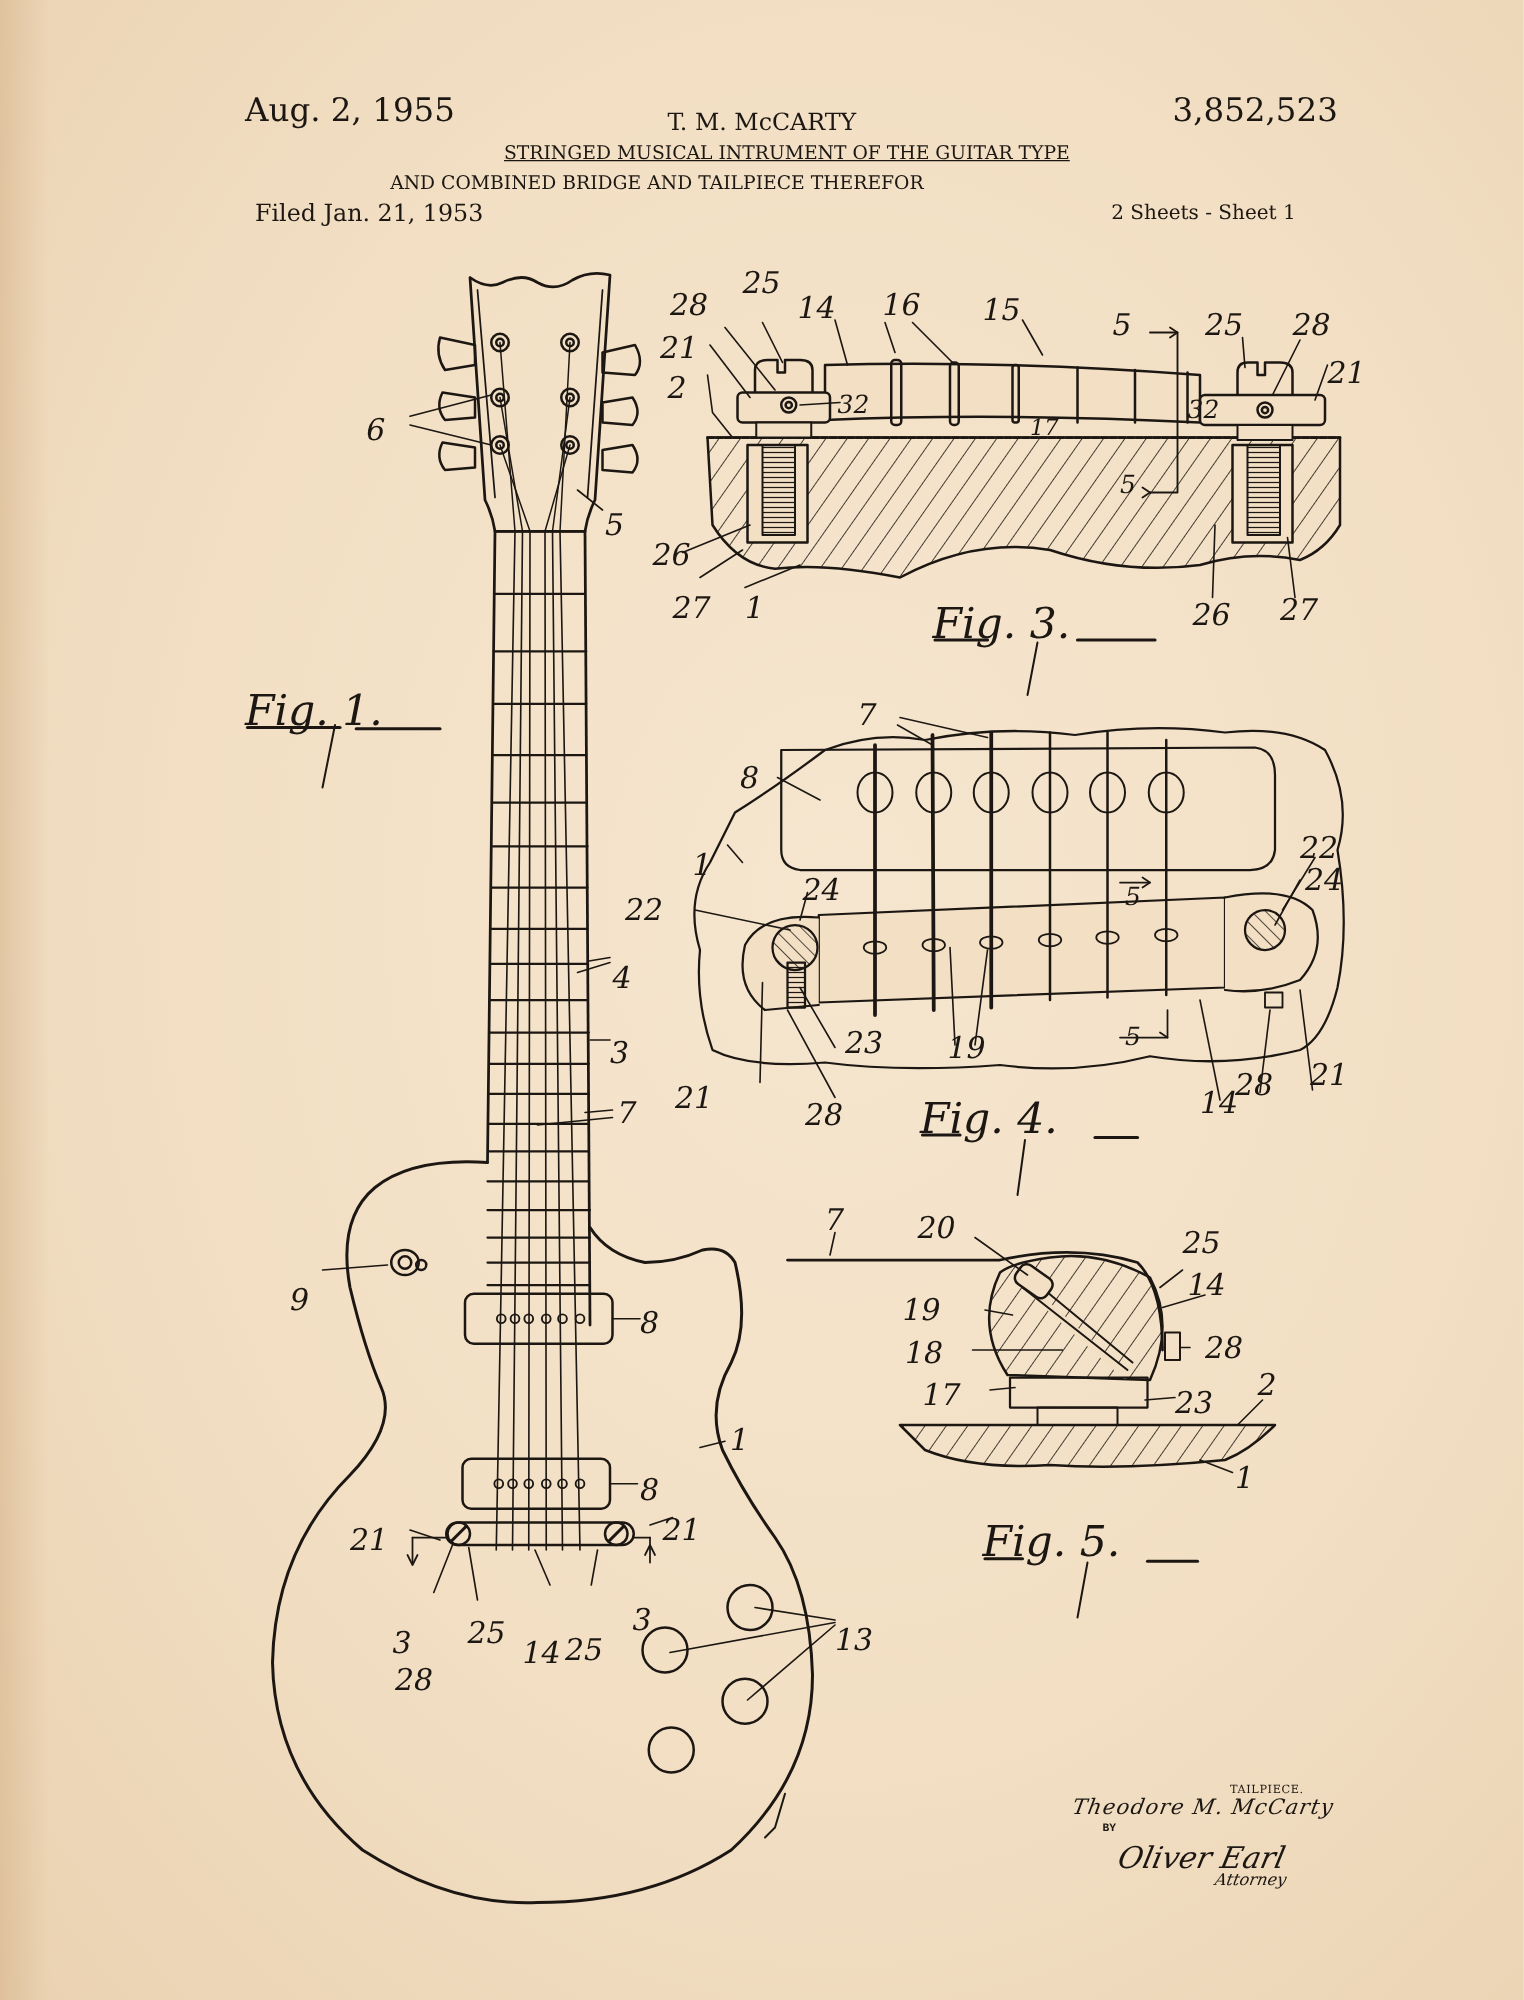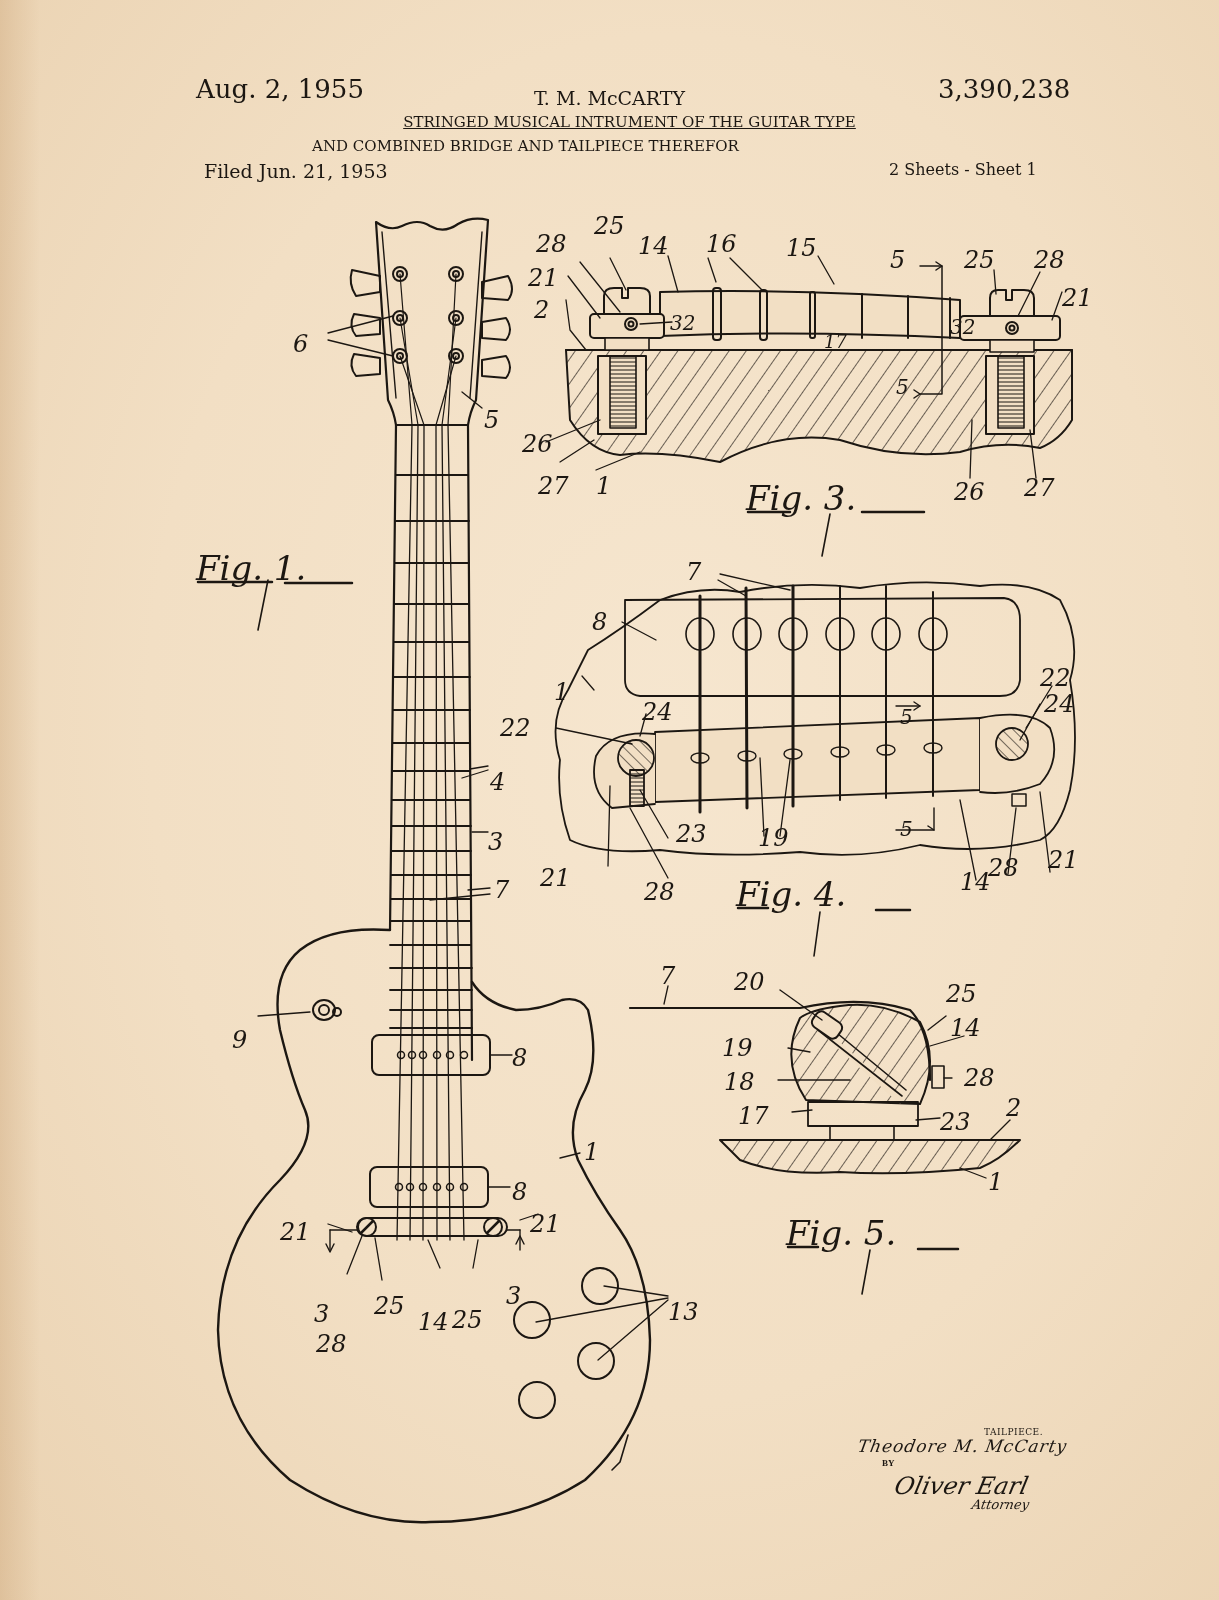--- a/index.html
+++ b/index.html
@@ -16,35 +16,35 @@
   .number { left: 938px; top: 74px; font-size: 26px; }
   .inventor { left: 0; width: 1219px; text-align: center; top: 87px; font-size: 19px; box-sizing: border-box; }
   .title1 { left: 0; width: 1219px; text-align: center; top: 113px; font-size: 15px; padding-left: 40px; box-sizing: border-box; text-decoration: underline; }
   .title2 { left: 0; width: 1011px; text-align: center; top: 137px; font-size: 15px; padding-left: 40px; box-sizing: border-box; }
   .filed { left: 204px; top: 160px; font-size: 19px; }
   .sheets { left: 889px; top: 160px; font-size: 16px; }
   svg.drawing { position: absolute; left: 0; top: 0; }
   .hand { font-family: "DejaVu Serif", serif; font-style: italic; fill: #1c1712; }
   .sig-inv { position: absolute; left: 984px; top: 1427px; font-size: 9px; font-family: "DejaVu Serif", serif; letter-spacing: 0.5px; }
   .sig-name { position: absolute; left: 858px; top: 1436px; font-size: 17px; font-style: italic; font-family: "DejaVu Serif", serif; transform: skewX(-10deg); letter-spacing: 1px; }
-  .sig-by { position: absolute; left: 882px; top: 1458px; font-size: 9px; font-family: Liberation Serif, serif; font-weight: bold; }
+  .sig-by { position: absolute; left: 882px; top: 1458px; font-size: 9px; font-family: Liberation Mono, monospace; font-weight: bold; }
   .sig-att { position: absolute; left: 895px; top: 1472px; font-size: 24px; font-style: italic; font-family: "DejaVu Serif", serif; transform: skewX(-12deg); }
   .sig-attl { position: absolute; left: 972px; top: 1497px; font-size: 13px; font-style: italic; font-family: "DejaVu Serif", serif; transform: skewX(-10deg); }
 </style>
 </head>
 <body>
 
 <div class="paper-edge"></div>
 
 <div class="hdr date">Aug. 2, 1955</div>
 <div class="hdr inventor">T. M. McCARTY</div>
-<div class="hdr number">3,390,238</div>
+<div class="hdr number">3,852,523</div>
 <div class="hdr title1">STRINGED MUSICAL INTRUMENT OF THE GUITAR TYPE</div>
 <div class="hdr title2">AND COMBINED BRIDGE AND TAILPIECE THEREFOR</div>
-<div class="hdr filed">Filed Jun. 21, 1953</div>
+<div class="hdr filed">Filed Jan. 21, 1953</div>
 <div class="hdr sheets">2 Sheets - Sheet 1</div>
 
 <svg class="drawing" width="1219" height="1600" viewBox="0 0 1219 1600" xmlns="http://www.w3.org/2000/svg">
   <defs>
     <pattern id="hatch" width="14" height="14" patternUnits="userSpaceOnUse" patternTransform="rotate(35)">
       <line x1="0" y1="0" x2="0" y2="14" stroke="#1c1712" stroke-width="1.3"></line>
     </pattern>
     <pattern id="hatch2" width="8" height="8" patternUnits="userSpaceOnUse" patternTransform="rotate(-45)">
       <line x1="0" y1="0" x2="0" y2="8" stroke="#1c1712" stroke-width="1.2"></line>
     </pattern>

